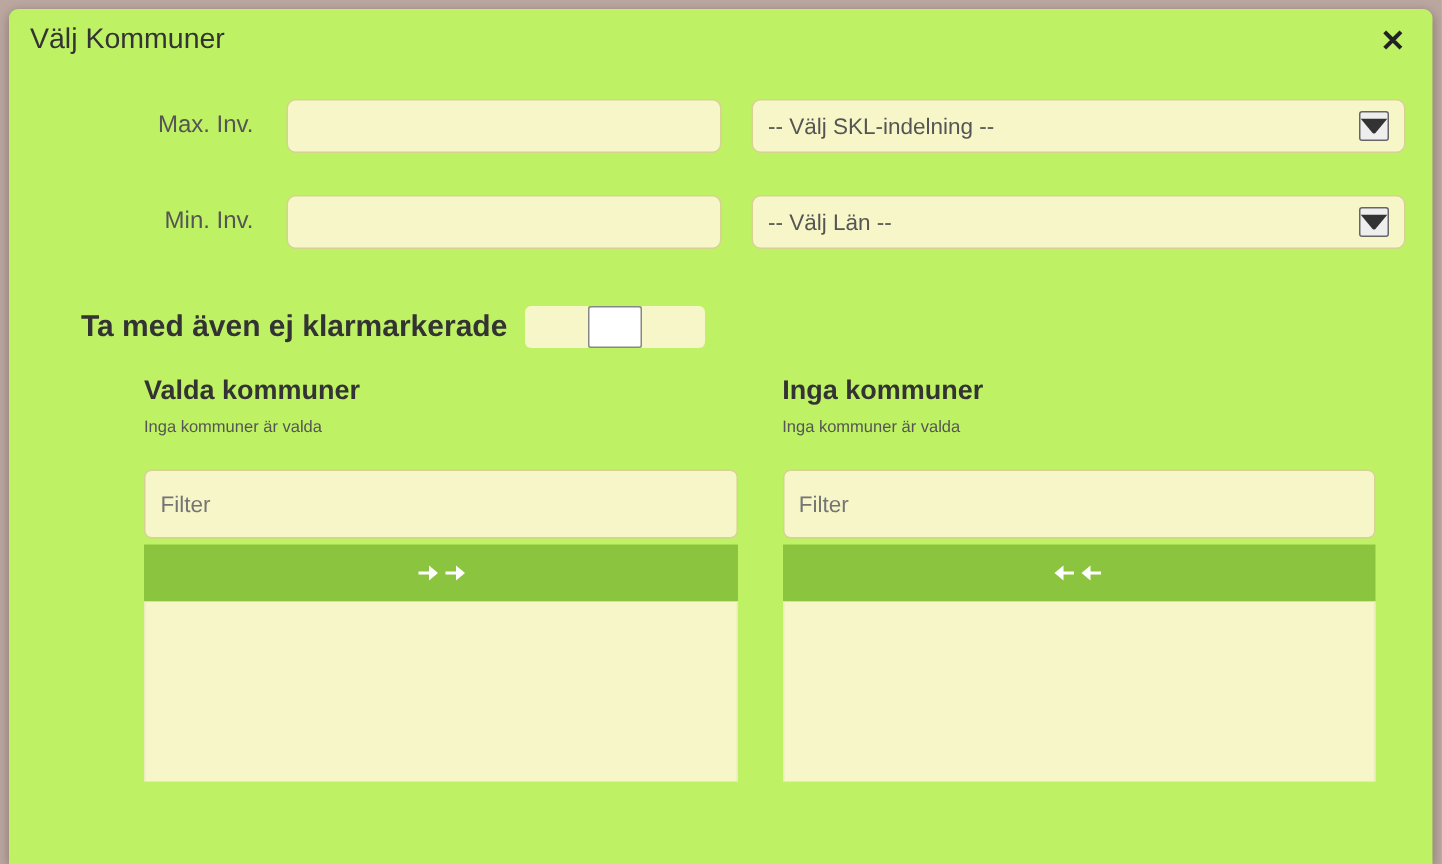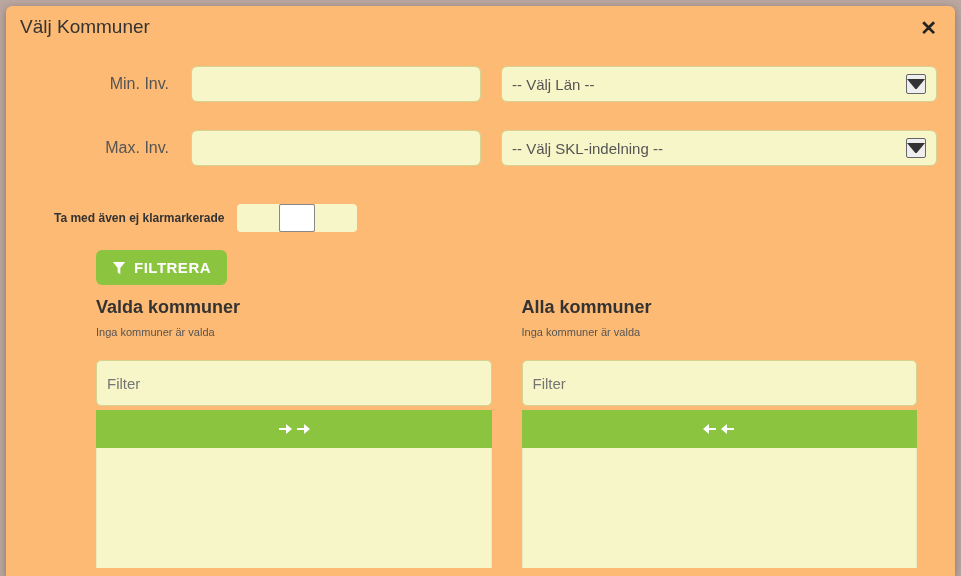--- a/index.html
+++ b/index.html
@@ -15,21 +15,21 @@
     position: absolute;
     inset: 0;
     background: #bba79f;
   }
   .dialog {
     position: absolute;
     left: 6px;
     top: 6px;
     right: 6px;
     bottom: 0;
-    background: #fdba74;
+    background: #bef264;
     border-radius: 6px 6px 0 0;
     box-shadow: 0 2px 8px rgba(0,0,0,0.3);
     display: flex;
     flex-direction: column;
   }
   .dialog-header {
     padding: 10px 14px 6px 14px;
     display: flex;
     justify-content: space-between;
     align-items: flex-start;
@@ -135,21 +135,21 @@
   }
 
   .toggle-row {
     display: flex;
     align-items: center;
     margin-top: 10px;
     margin-bottom: 18px;
   }
   .toggle-label {
     font-weight: bold;
-    font-size: 12px;
+    font-size: 20px;
     color: #333;
     margin-left: 30px;
     margin-right: 12px;
   }
   .toggle-wrap {
     display: flex;
     align-items: stretch;
     height: 28px;
     border-radius: 4px;
     overflow: hidden;
@@ -246,96 +246,90 @@
     <div class="dialog-title">Välj Kommuner</div>
     <div class="close-x">✕</div>
   </div>
 
   <div class="dialog-body-wrap">
     <div class="dialog-body">
 
       <div class="form-grid">
 
         <div class="row">
+          <div class="label-col">Max. Inv.</div>
+          <div class="input-col">
+            <input class="text" type="text" value="" style="">
+          </div>
+          <div class="gap-col"></div>
+          <div class="select-col">
+            <div class="fake-select">
+              <span>-- Välj SKL-indelning --</span>
+              <span class="sel-btn">
+                <svg viewBox="0 0 10 6">
+                    <path d="M0 0 L10 0 L5 6 Z" fill="#333"></path>
+                  </svg>
+              </span>
+            </div>
+          </div>
+        </div>
+
+        <div class="row">
           <div class="label-col">Min. Inv.</div>
           <div class="input-col">
             <input class="text" type="text" value="" style="">
           </div>
           <div class="gap-col"></div>
           <div class="select-col">
             <div class="fake-select">
               <span>-- Välj Län --</span>
               <span class="sel-btn">
                 <svg viewBox="0 0 10 6">
                     <path d="M0 0 L10 0 L5 6 Z" fill="#333"></path>
                   </svg>
               </span>
             </div>
           </div>
         </div>
 
-        <div class="row">
-          <div class="label-col">Max. Inv.</div>
-          <div class="input-col">
-            <input class="text" type="text" value="" style="">
-          </div>
-          <div class="gap-col"></div>
-          <div class="select-col">
-            <div class="fake-select">
-              <span>-- Välj SKL-indelning --</span>
-              <span class="sel-btn">
-                <svg viewBox="0 0 10 6">
-                    <path d="M0 0 L10 0 L5 6 Z" fill="#333"></path>
-                  </svg>
-              </span>
-            </div>
-          </div>
-        </div>
-
 
       </div>
 
       
       <div class="toggle-row">
         <div class="toggle-label">Ta med även ej klarmarkerade</div>
         <div class="toggle-wrap">
           <div class="toggle-side"></div>
           <div class="toggle-knob"></div>
           <div class="toggle-side"></div>
         </div>
       </div>
 
       
-      <button class="filter-btn">
-        <svg viewBox="0 0 16 16">
-          <path d="M1 1 L15 1 L9.5 8 L9.5 15 L6.5 13 L6.5 8 Z"></path>
-        </svg>
-        <span>FILTRERA</span>
-      </button>
 
       
       <div class="lists-row">
 
         <div class="list-col">
           <div class="list-title">Valda kommuner</div>
           <div class="list-hint">Inga kommuner är valda</div>
           <input class="filter-input" type="text" placeholder="Filter" style="">
           <div class="move-bar">
             <svg viewBox="0 0 16 16">
                 <path d="M2 7 L9 7 L9 3 L15 8 L9 13 L9 9 L2 9 Z"></path>
               </svg>
             <svg viewBox="0 0 16 16">
                 <path d="M2 7 L9 7 L9 3 L15 8 L9 13 L9 9 L2 9 Z"></path>
               </svg>
           </div>
           <div class="list-body"></div>
         </div>
 
         <div class="list-col">
-          <div class="list-title">Alla kommuner</div>
+          <div class="list-title">Inga kommuner</div>
           <div class="list-hint">Inga kommuner är valda</div>
           <input class="filter-input" type="text" placeholder="Filter" style="">
           <div class="move-bar">
             <svg viewBox="0 0 16 16">
                 <path d="M14 7 L7 7 L7 3 L1 8 L7 13 L7 9 L14 9 Z"></path>
               </svg>
             <svg viewBox="0 0 16 16">
                 <path d="M14 7 L7 7 L7 3 L1 8 L7 13 L7 9 L14 9 Z"></path>
               </svg>
           </div>

